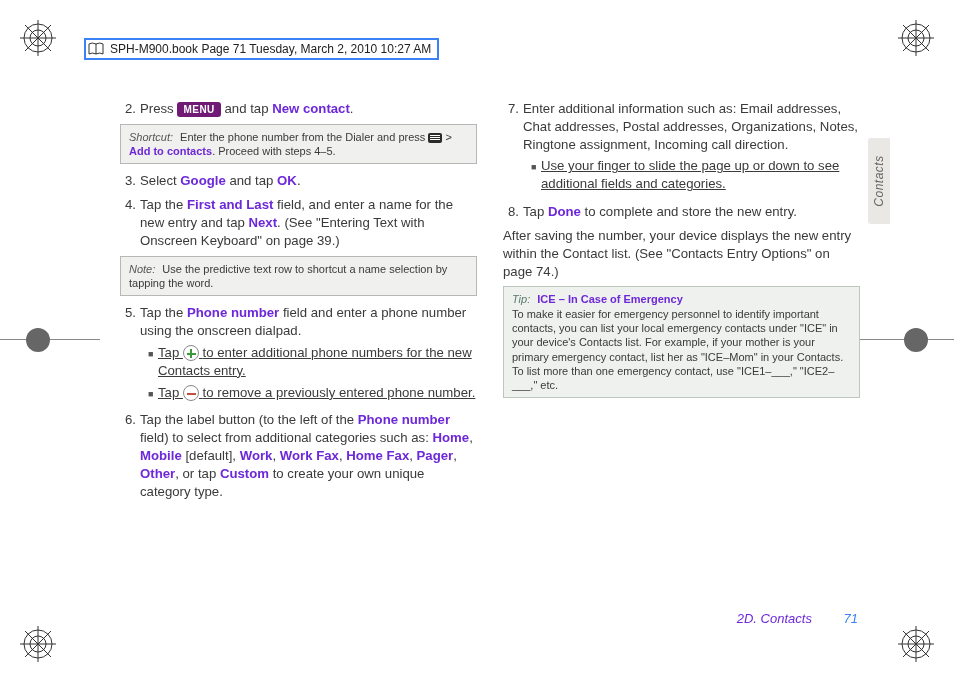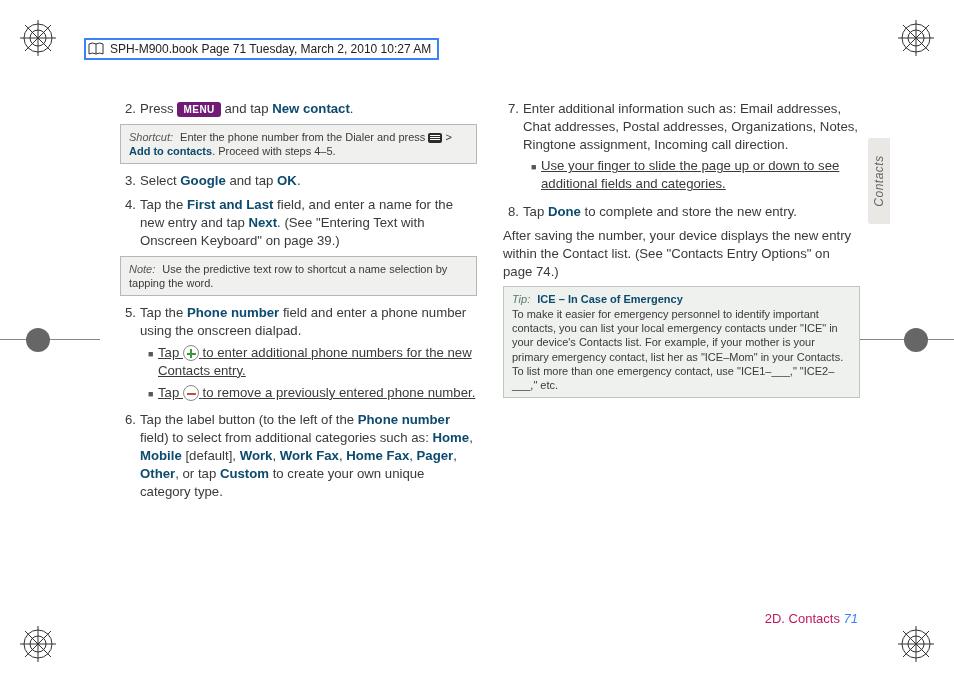--- a/index.html
+++ b/index.html
@@ -42,27 +42,27 @@
   .menu-pill { display:inline-block; background:#701a75; color:#fff; font-weight:bold; font-size:10px; padding:1px 6px; border-radius:3px; vertical-align:middle; letter-spacing:0.5px; }
   .menu-icon { display:inline-block; width:14px; height:10px; background:#2b2b2b; border-radius:2px; position:relative; vertical-align:middle; }
   .menu-icon::before { content:""; position:absolute; top:2px; left:2px; right:2px; height:1px; background:#fff; box-shadow: 0 2px 0 #fff, 0 4px 0 #fff; }
 
   .circ-btn { display:inline-block; width:16px; height:16px; border:1.5px solid #888; border-radius:50%; vertical-align:middle; position:relative; }
   .circ-btn.plus::before, .circ-btn.plus::after { content:""; position:absolute; background:#3a9a3a; }
   .circ-btn.plus::before { top:3px; left:6.5px; width:2px; height:9px; }
   .circ-btn.plus::after  { top:6.5px; left:3px; width:9px; height:2px; }
   .circ-btn.minus::after { content:""; position:absolute; background:#c05040; top:6.5px; left:3px; width:9px; height:2px; }
 
-  b { font-weight: bold; color:#0c4a6e; }
+  b { font-weight: bold; color:#6d28d9; }
 
   .side-tab { position:absolute; top:138px; right:64px; width:22px; height:86px; background:#e9e8e4; border-radius:3px 0 0 3px; display:flex; align-items:center; justify-content:center; }
   .side-tab span { transform: rotate(-90deg); font-style:italic; font-size:12px; color:#666; letter-spacing:0.5px; }
 
   .footer { position:absolute; bottom:56px; right:96px; font-size:13px; }
-  .footer .sec { color:#be185d; }
+  .footer .sec { font-style: italic; color:#6d28d9; margin-right:28px; }
   .footer .pg  { font-style: italic; color:#3b82f6; }
 </style>
 </head>
 <body>
 
 <div class="page">
 
   <div class="cropmark cm-tl">
     <svg viewBox="0 0 36 36">
         <circle cx="18" cy="18" r="14" fill="none" stroke="#333" stroke-width="1"></circle>

